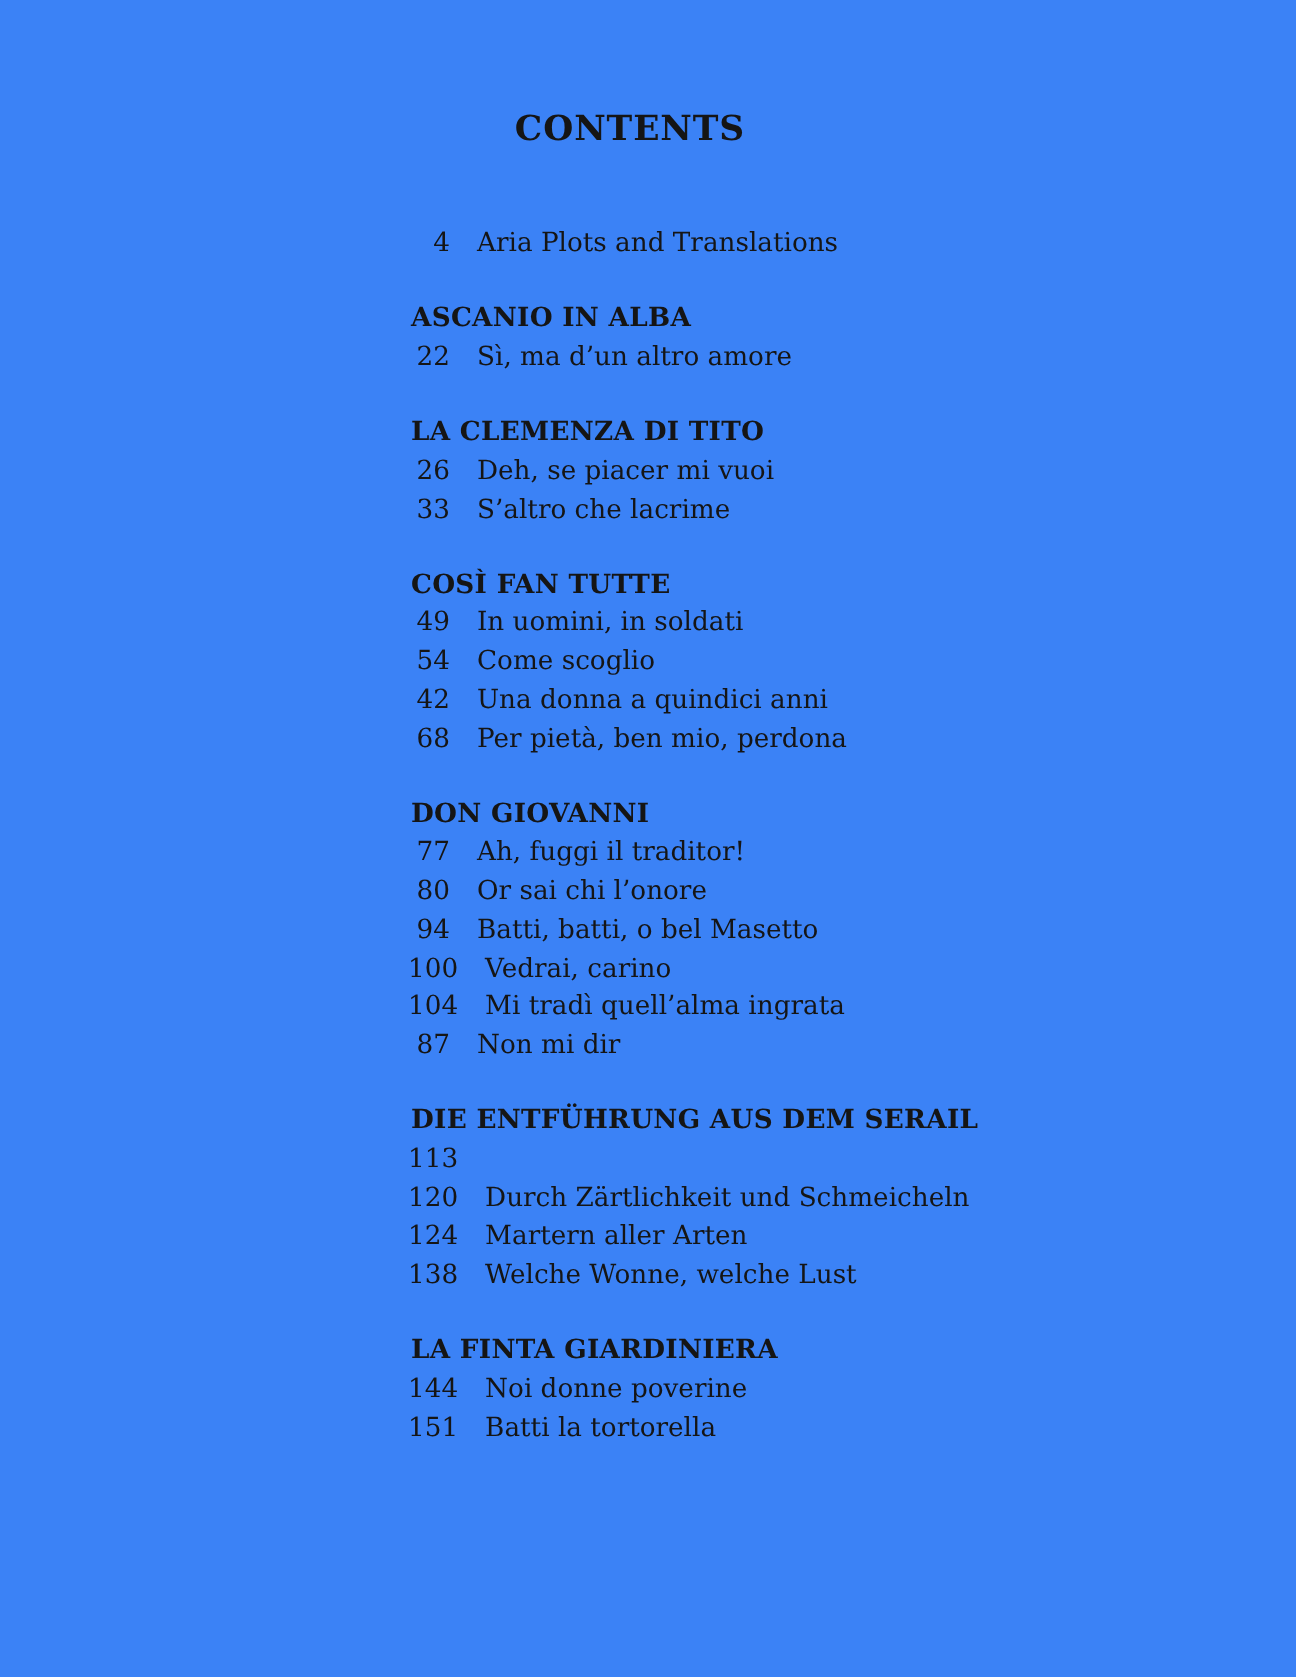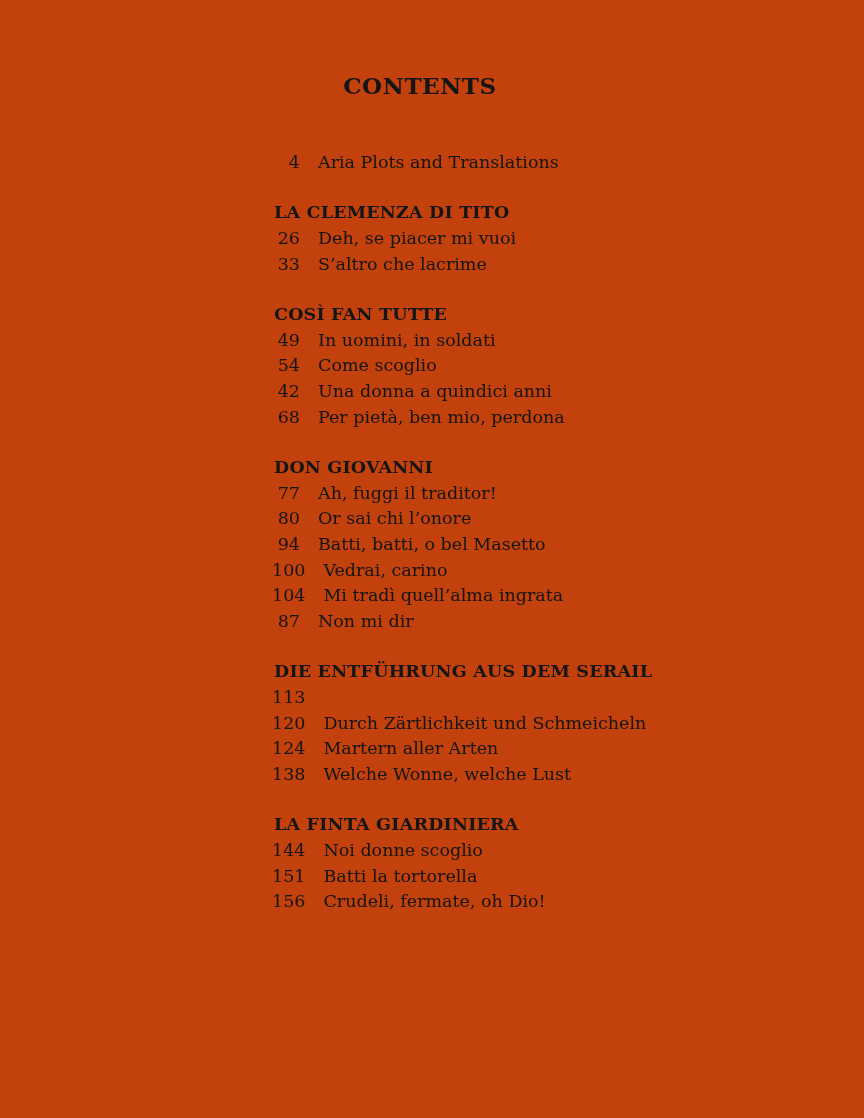--- a/index.html
+++ b/index.html
@@ -1,21 +1,21 @@
 <!DOCTYPE html>
 <html><head>
 <meta charset="utf-8">
 <style>
   * { margin: 0; padding: 0; box-sizing: border-box; }
   html, body { background: #ffffff; }
   .page {
     position: relative;
     width: 864px;
     height: 1118px;
-    background: #c2410c;
+    background: #3b82f6;
     color: #151515;
     font-family: "DejaVu Serif", "Liberation Serif", serif;
     overflow: hidden;
   }
   .title-wrap {
     width: 840px;
     padding-top: 72px;
     text-align: center;
   }
   .book-title {
@@ -60,20 +60,27 @@
 <div class="page">
   <div class="title-wrap">
     <h1 class="book-title">CONTENTS</h1>
   </div>
   <div class="toc">
     <div class="row">
       <span class="num">4</span>
       <span class="entry-title">Aria Plots and Translations</span>
     </div>
     <div id="sections">
+        <section class="toc-section">
+          <h2 class="section-heading">ASCANIO IN ALBA</h2>
+          <div class="row">
+            <span class="num">22</span>
+            <span class="entry-title">Sì, ma d’un altro amore</span>
+          </div>
+        </section>
         <section class="toc-section">
           <h2 class="section-heading">LA CLEMENZA DI TITO</h2>
           <div class="row">
             <span class="num">26</span>
             <span class="entry-title">Deh, se piacer mi vuoi</span>
           </div>
           <div class="row">
             <span class="num">33</span>
             <span class="entry-title">S’altro che lacrime</span>
           </div>
@@ -139,26 +146,22 @@
           </div>
           <div class="row">
             <span class="num">138</span>
             <span class="entry-title">Welche Wonne, welche Lust</span>
           </div>
         </section>
         <section class="toc-section">
           <h2 class="section-heading">LA FINTA GIARDINIERA</h2>
           <div class="row">
             <span class="num">144</span>
-            <span class="entry-title">Noi donne scoglio</span>
+            <span class="entry-title">Noi donne poverine</span>
           </div>
           <div class="row">
             <span class="num">151</span>
             <span class="entry-title">Batti la tortorella</span>
-          </div>
-          <div class="row">
-            <span class="num">156</span>
-            <span class="entry-title">Crudeli, fermate, oh Dio!</span>
           </div>
         </section>
       </div>
   </div>
 </div>
 
 </body></html>

